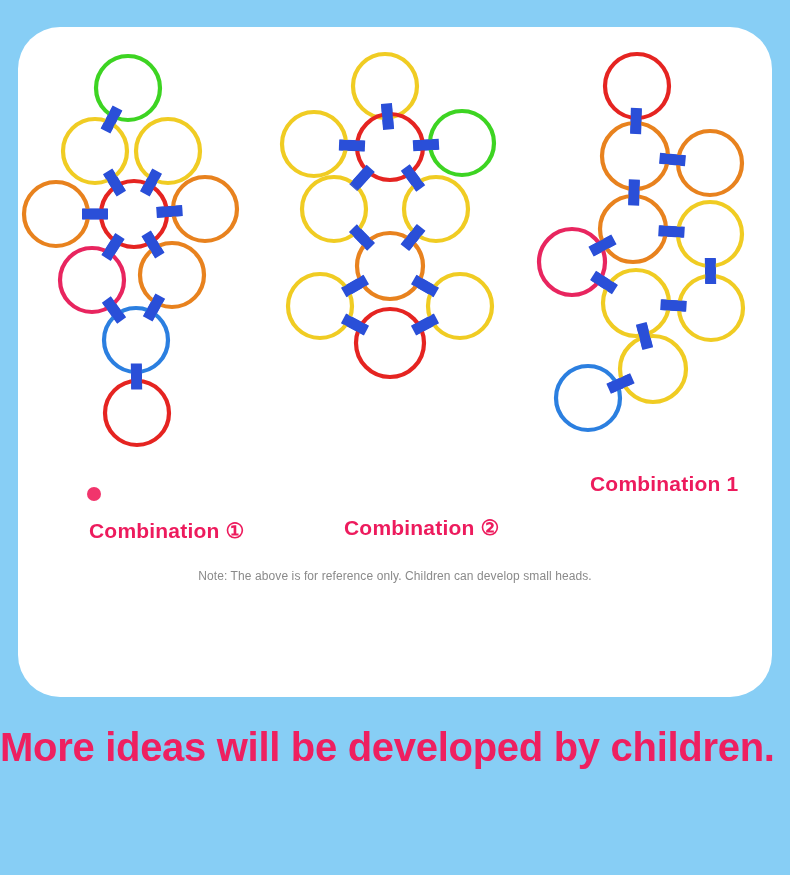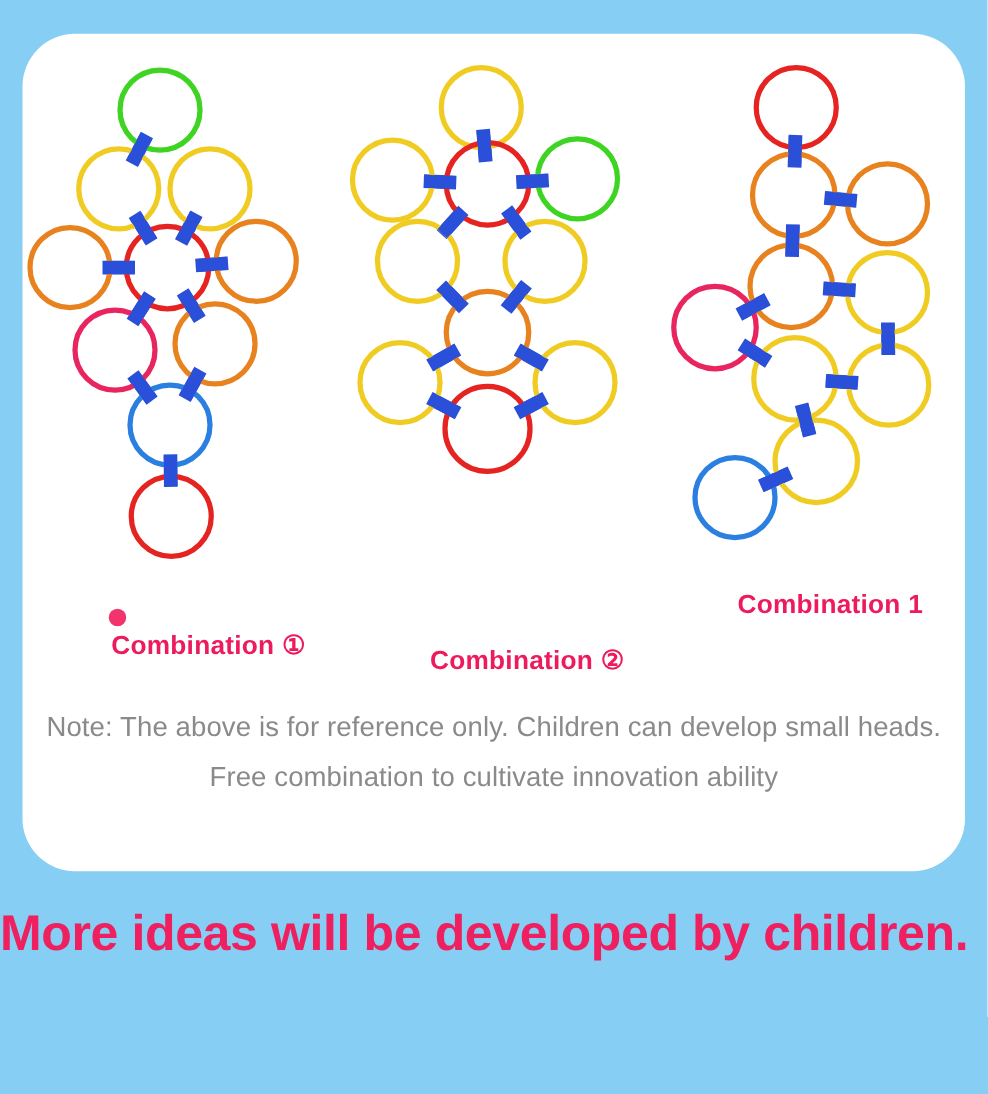--- a/index.html
+++ b/index.html
@@ -28,41 +28,41 @@
 
   
   .combo-label{
     position:absolute;
     color:#ed1b5d;
     font-size:21px;
     font-weight:600;
     white-space:nowrap;
     letter-spacing:0.2px;
   }
-  #label-1{left:89px;top:460px;margin-top:44px;}
+  #label-1{left:89px;top:475px;margin-top:44px;}
   #label-2{left:344px;top:474px;margin-top:42px;}
   #label-3{left:590px;top:472px;}
 
   
   #cursor-dot{
     position:absolute;
     left:87px;top:487px;
     width:14px;height:14px;
     border-radius:50%;
     background:#f0245f;
     opacity:0.92;
   }
 
   
   .note{
     position:absolute;
     width:790px;
     text-align:center;
     color:#8a8a8a;
-    font-size:22px;
+    font-size:12px;
     letter-spacing:0.1px;
   }
   #note-line-1{top:569px;left:0;}
   #note-line-2{top:609px;left:0;}
 
   
   #headline{
     position:absolute;
     left:0;top:725px;
     width:706px;
@@ -184,17 +184,16 @@
       </svg>
   </div>
 
   <div class="combo-label" id="label-1">Combination ①</div>
   <div class="combo-label" id="label-2">Combination ②</div>
   <div class="combo-label" id="label-3">Combination 1</div>
 
   <div id="cursor-dot"></div>
 
   <div class="note" id="note-line-1">Note: The above is for reference only. Children can develop small heads.</div>
-  <div class="note" id="note-line-2">Free combination to cultivate innovation ability</div>
 
   <div id="headline">More ideas will be developed by children.</div>
 
 </div>
 
 </body></html>

